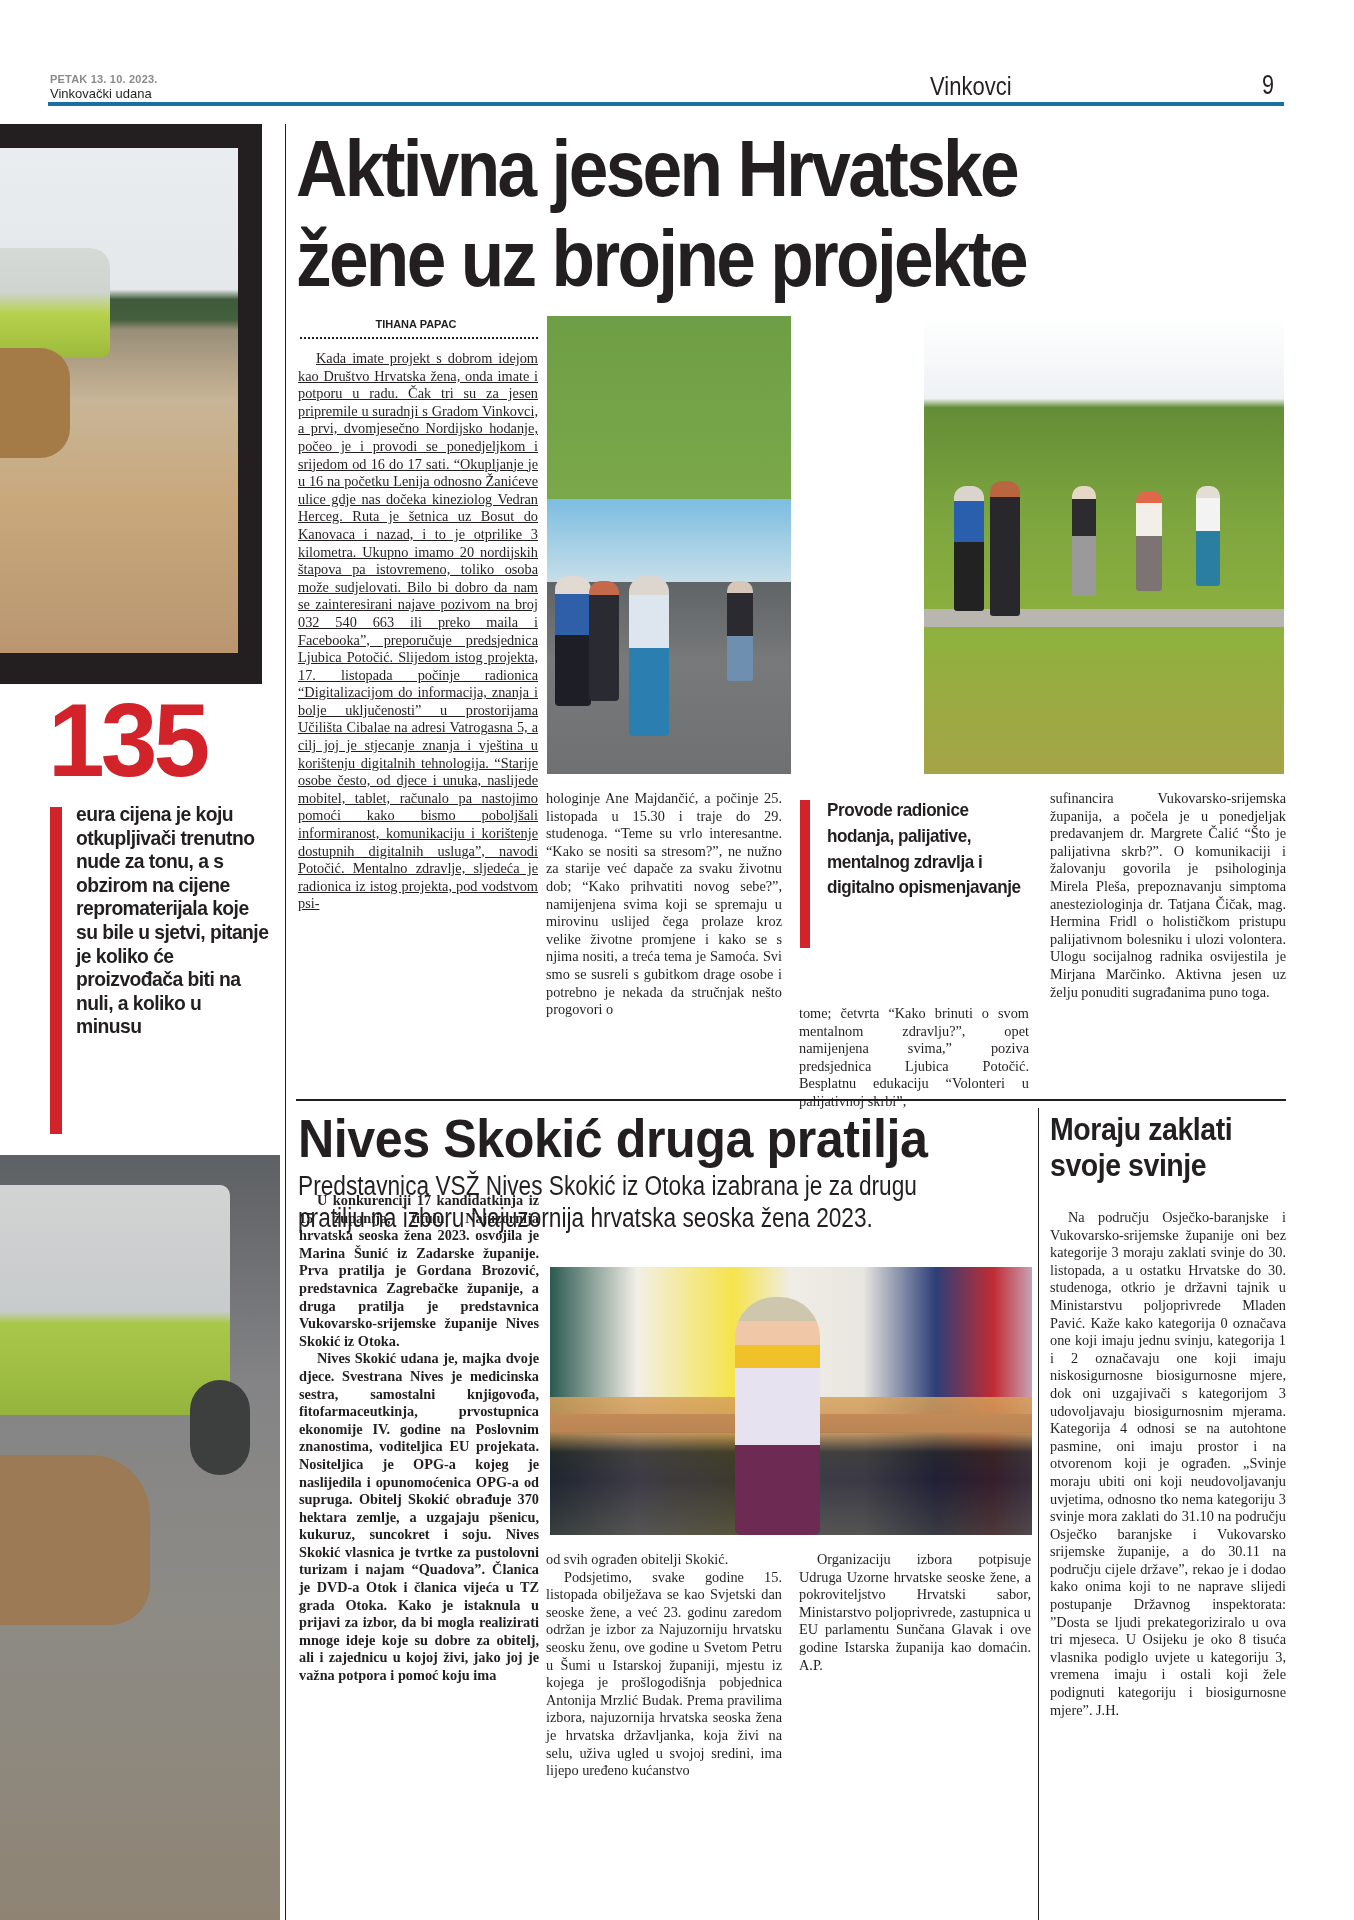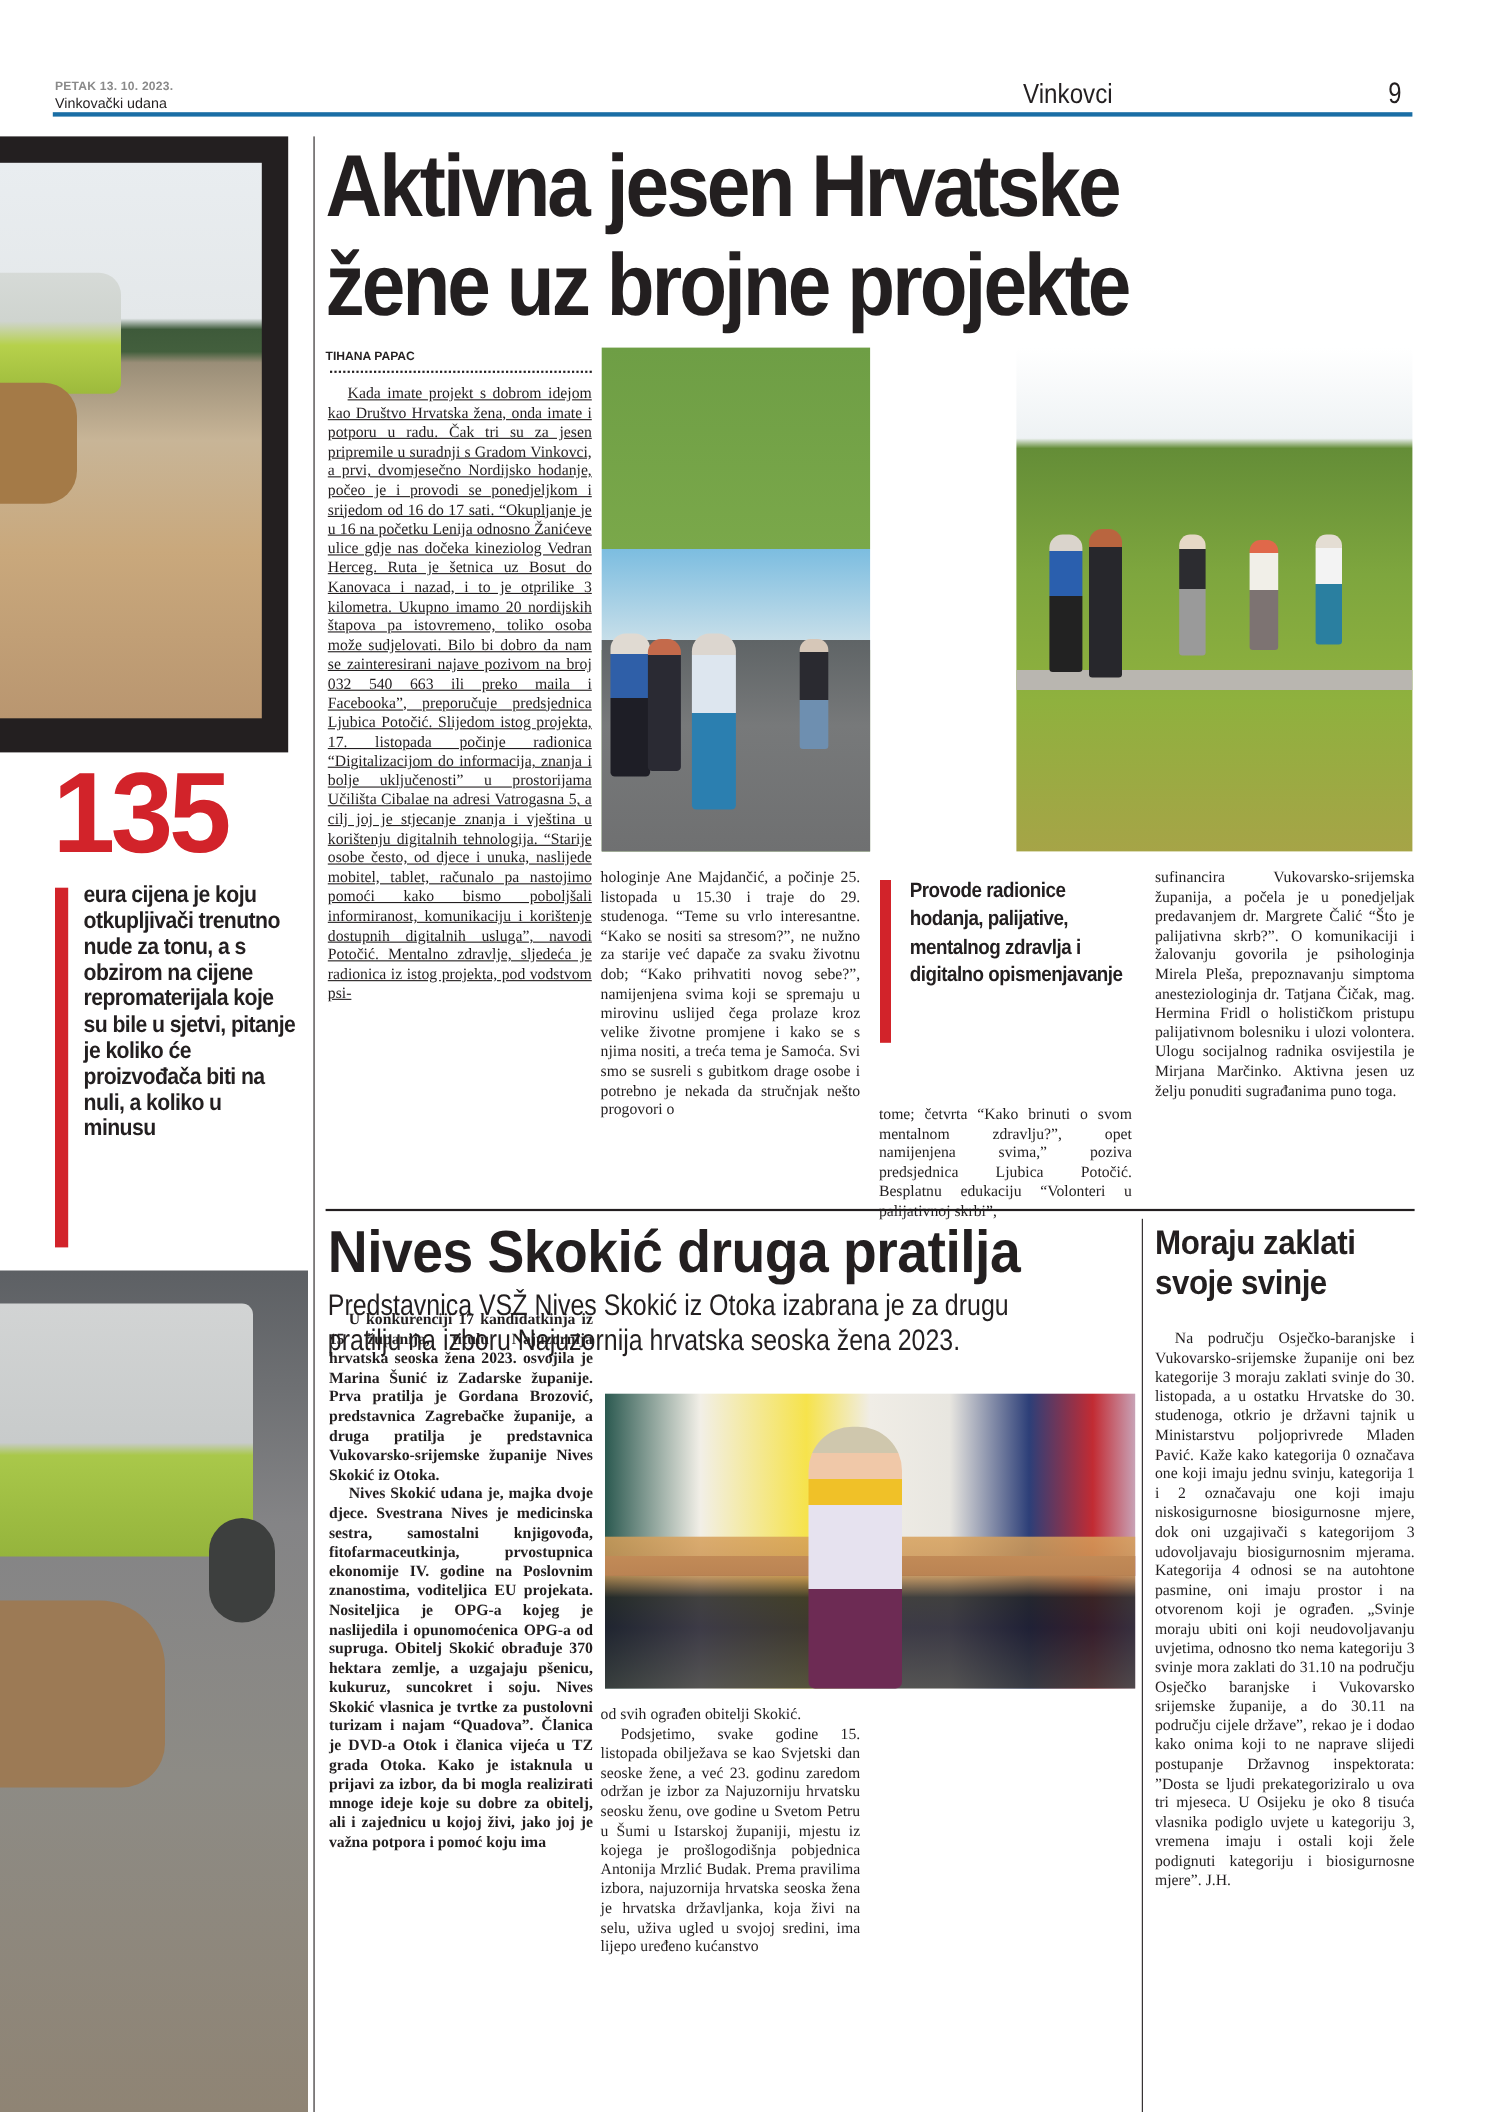--- a/index.html
+++ b/index.html
@@ -35,21 +35,21 @@
     background:linear-gradient(180deg,#d2d4d4 0%,#c8cbcb 55%,#a9c84a 60%,#95b43c 100%); border-radius:0 10px 30px 0; }
   .photo-bottom .wheel { position:absolute; left:190px; top:225px; width:60px; height:95px; background:#3d3f3e; border-radius:30px; }
   .photo-bottom .straw { position:absolute; left:0; top:300px; width:150px; height:170px; background:#9c7a55; border-radius:0 60px 40px 0; }
 
   
   .v-rule { left:285px; top:124px; width:1px; height:1796px; background:#231f20; }
 
   
   .headline-1 { left:296px; top:124px; width:990px; font-family:"Liberation Sans",sans-serif; font-weight:bold; font-size:80px; line-height:90px; color:#231f20; letter-spacing:-3px; transform:scaleX(0.89); transform-origin:left top; white-space:nowrap; }
 
-  .byline { left:296px; top:318px; width:240px; text-align:left; font-family:"Liberation Sans",sans-serif; font-weight:bold; font-size:11px; color:#231f20; }
+  .byline { left:296px; top:318px; width:240px; text-align:center; font-family:"Liberation Sans",sans-serif; font-weight:bold; font-size:11px; color:#231f20; }
   .byline-dots { left:300px; top:337px; width:238px; border-top:2px dotted #231f20; }
 
   .col { font-size:14.3px; line-height:17.6px; text-align:justify; color:#231f20; }
   .col p { margin:0; text-indent:18px; }
   .col p.noind { text-indent:0; }
 
   .col-a1 { left:298px; top:350px; width:240px;text-decoration:underline; }
   .col-a2 { left:546px; top:790px; width:236px; }
   .col-a3 { left:799px; top:1005px; width:230px; }
   .col-a4 { left:1050px; top:790px; width:236px; }
@@ -185,20 +185,21 @@
   <div class="table"></div>
   <div class="woman"></div>
 </div>
 
 <div class="abs col col-b2">
   <p class="noind">od svih ograđen obitelji Skokić.</p>
   <p>Podsjetimo, svake godine 15. listopada obilježava se kao Svjetski dan seoske žene, a već 23. godinu zaredom održan je izbor za Najuzorniju hrvatsku seosku ženu, ove godine u Svetom Petru u Šumi u Istarskoj županiji, mjestu iz kojega je prošlogodišnja pobjednica Antonija Mrzlić Budak. Prema pravilima izbora, najuzornija hrvatska seoska žena je hrvatska državljanka, koja živi na selu, uživa ugled u svojoj sredini, ima lijepo uređeno kućanstvo</p>
 </div>
 
 <div class="abs col col-b3">
+  <p>Organizaciju izbora potpisuje Udruga Uzorne hrvatske seoske žene, a pokroviteljstvo Hrvatski sabor, Ministarstvo poljoprivrede, zastupnica u EU parlamentu Sunčana Glavak i ove godine Istarska županija kao domaćin. A.P.</p>
 </div>
 
 <div class="abs v-rule-2"></div>
 
 <div class="abs headline-3">Moraju zaklati svoje svinje</div>
 <div class="abs col col-c1">
   <p>Na području Osječko-baranjske i Vukovarsko-srijemske županije oni bez kategorije 3 moraju zaklati svinje do 30. listopada, a u ostatku Hrvatske do 30. studenoga, otkrio je državni tajnik u Ministarstvu poljoprivrede Mladen Pavić. Kaže kako kategorija 0 označava one koji imaju jednu svinju, kategorija 1 i 2 označavaju one koji imaju niskosigurnosne biosigurnosne mjere, dok oni uzgajivači s kategorijom 3 udovoljavaju biosigurnosnim mjerama. Kategorija 4 odnosi se na autohtone pasmine, oni imaju prostor i na otvorenom koji je ograđen. „Svinje moraju ubiti oni koji neudovoljavanju uvjetima, odnosno tko nema kategoriju 3 svinje mora zaklati do 31.10 na području Osječko baranjske i Vukovarsko srijemske županije, a do 30.11 na području cijele države”, rekao je i dodao kako onima koji to ne naprave slijedi postupanje Državnog inspektorata: ”Dosta se ljudi prekategoriziralo u ova tri mjeseca. U Osijeku je oko 8 tisuća vlasnika podiglo uvjete u kategoriju 3, vremena imaju i ostali koji žele podignuti kategoriju i biosigurnosne mjere”. J.H.</p>
 </div>
 
 </body></html>

